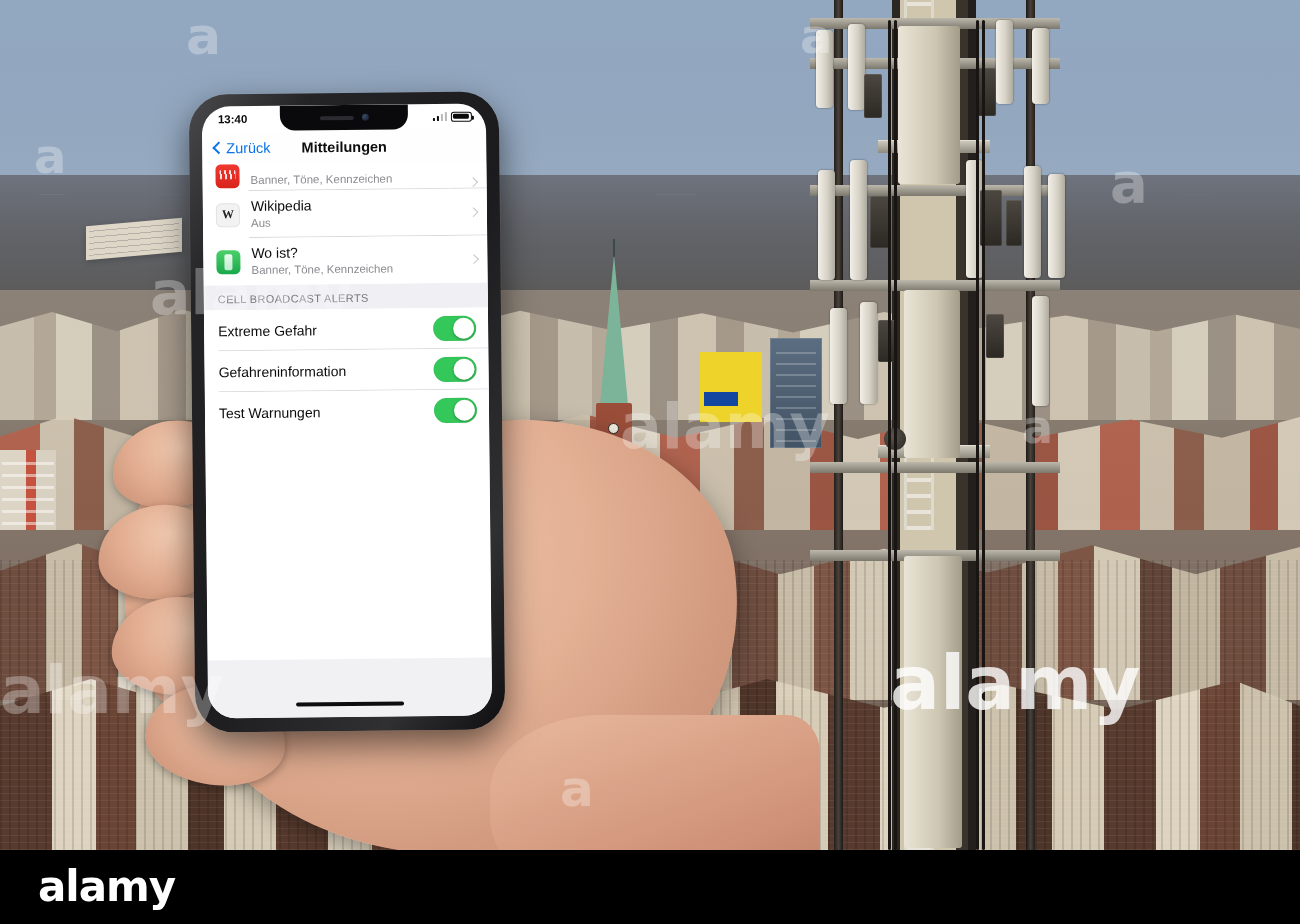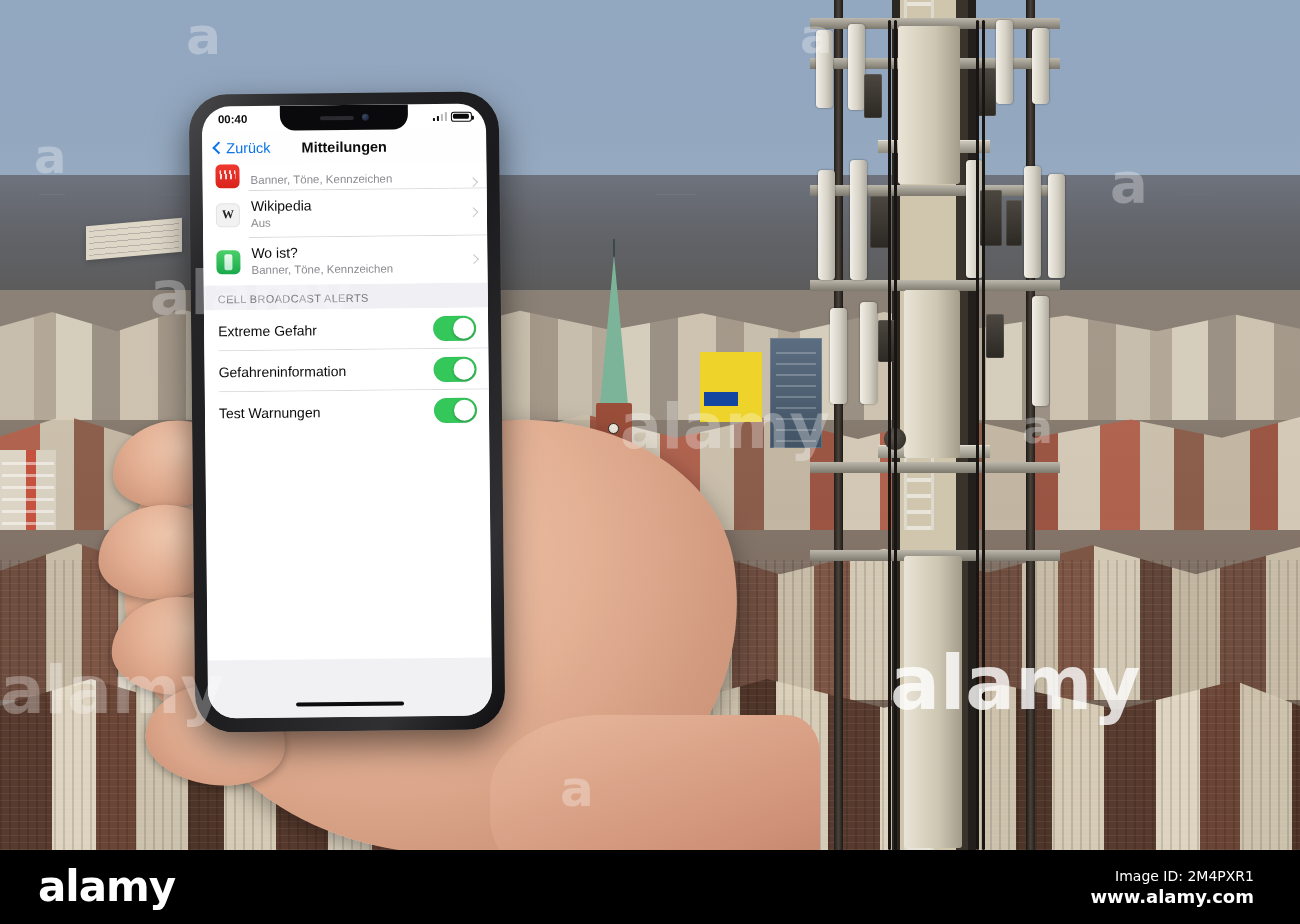--- a/index.html
+++ b/index.html
@@ -391,21 +391,21 @@
 
     <div class="phone">
       <div class="screen">
 
         <div class="notch">
           <span class="speaker"></span>
           <span class="frontcam"></span>
         </div>
 
         <div class="statusbar">
-          <span>00:40</span>
+          <span>13:40</span>
           <span class="sb-right">
             <span class="bars">
               <i></i>
                 <i></i>
                 <i></i>
                 <i></i>
             </span>
             <span class="batt">
                 <i></i>
               </span>
@@ -488,19 +488,15 @@
     <div class="wm wm-a" style="left:620px; top:390px; font-size:62px;">alamy</div>
     <div class="wm wm-word" style="left:890px; top:640px; font-size:74px; opacity:.80;">alamy</div>
     <div class="wm wm-a" style="left:0px;   top:652px; font-size:66px;">alamy</div>
     <div class="wm wm-a" style="left:1022px;top:400px; font-size:46px;">a</div>
     <div class="wm wm-a" style="left:560px; top:760px; font-size:50px;">a</div>
     <div class="wm wm-a" style="left:430px; top:170px; font-size:40px; opacity:.22;">a</div>
   </div>
 
   <div class="bottombar">
     <div class="alamylogo">alamy</div>
-    <div class="bb-right">
-      <div class="imgid">Image ID: 2M4PXR1</div>
-      <div class="site">www.alamy.com</div>
-    </div>
   </div>
 
 </div>
 
 </body></html>

